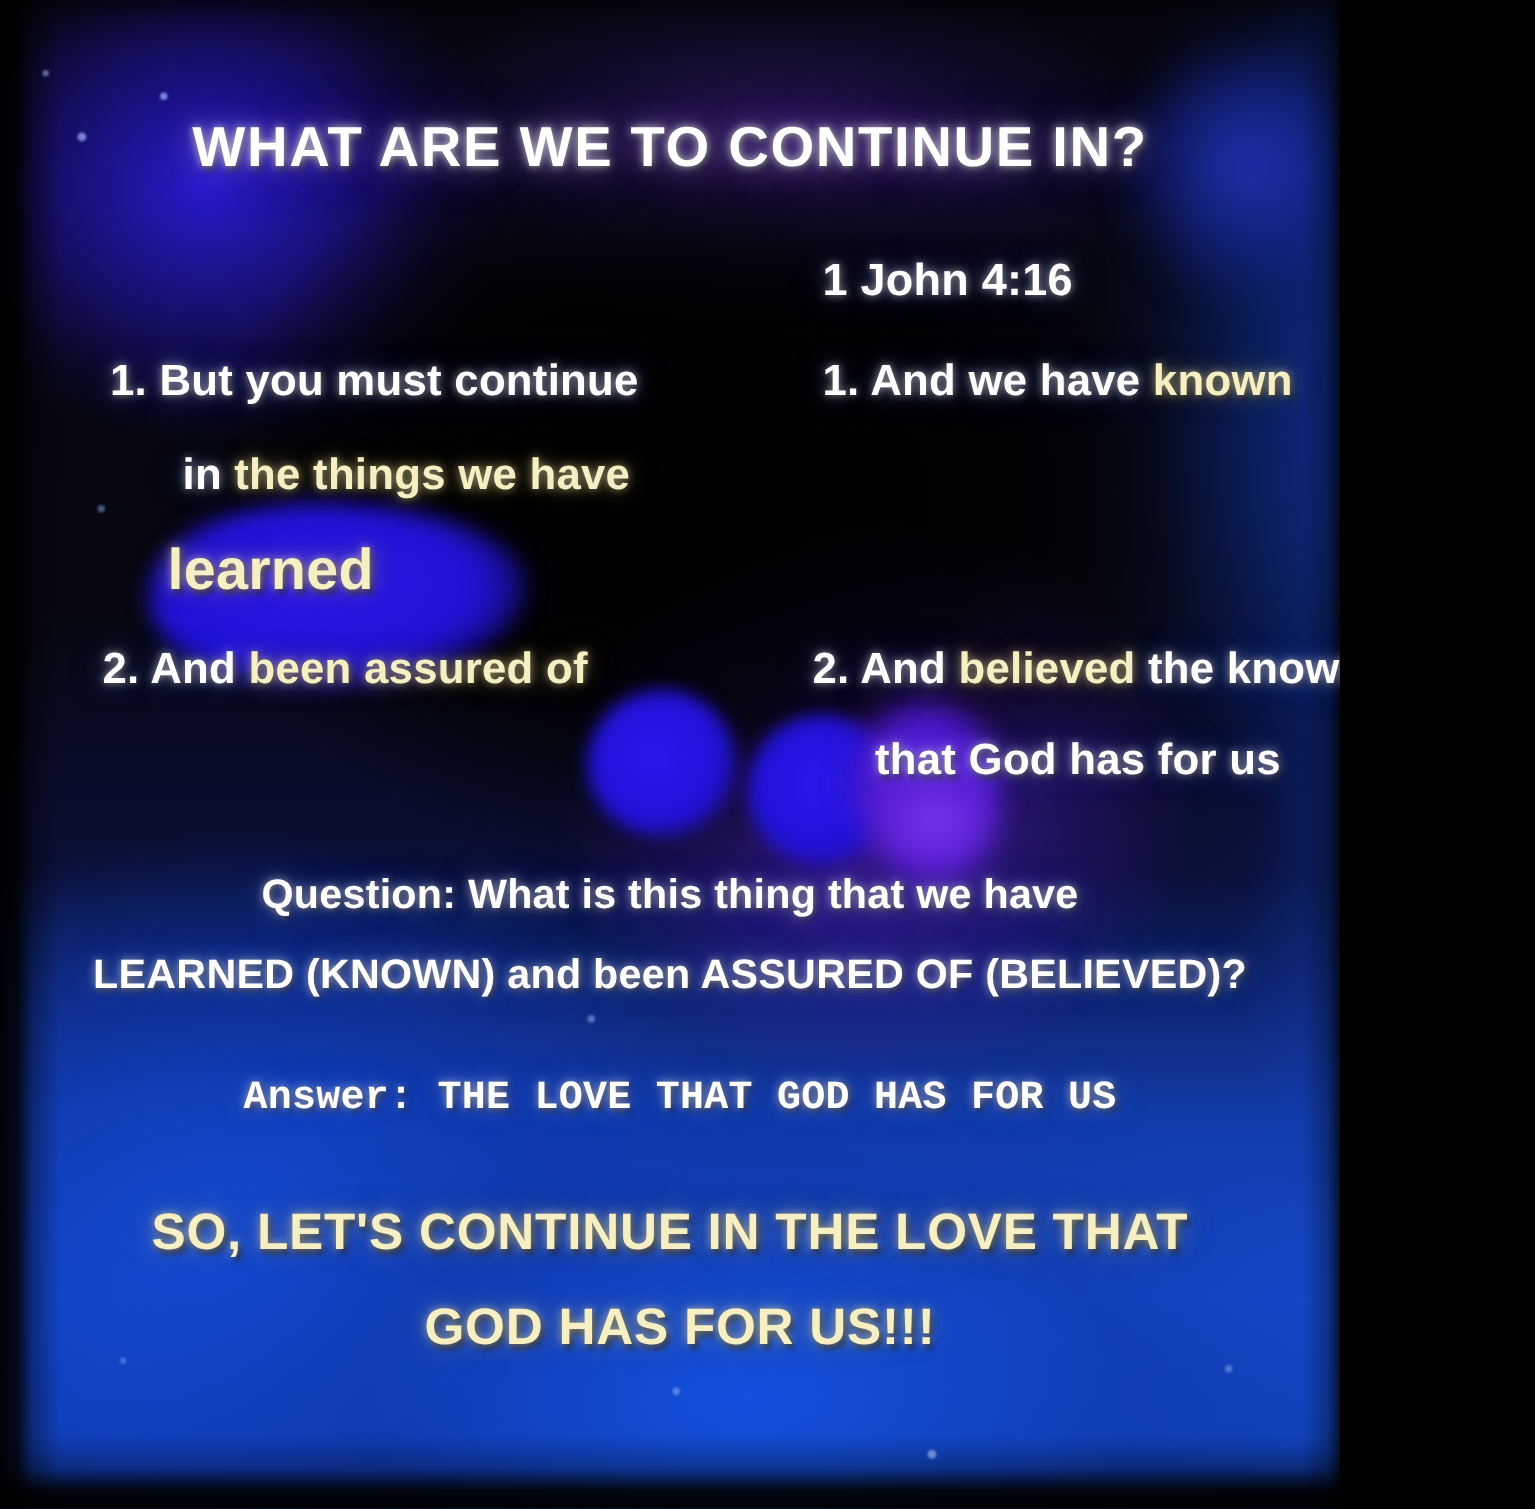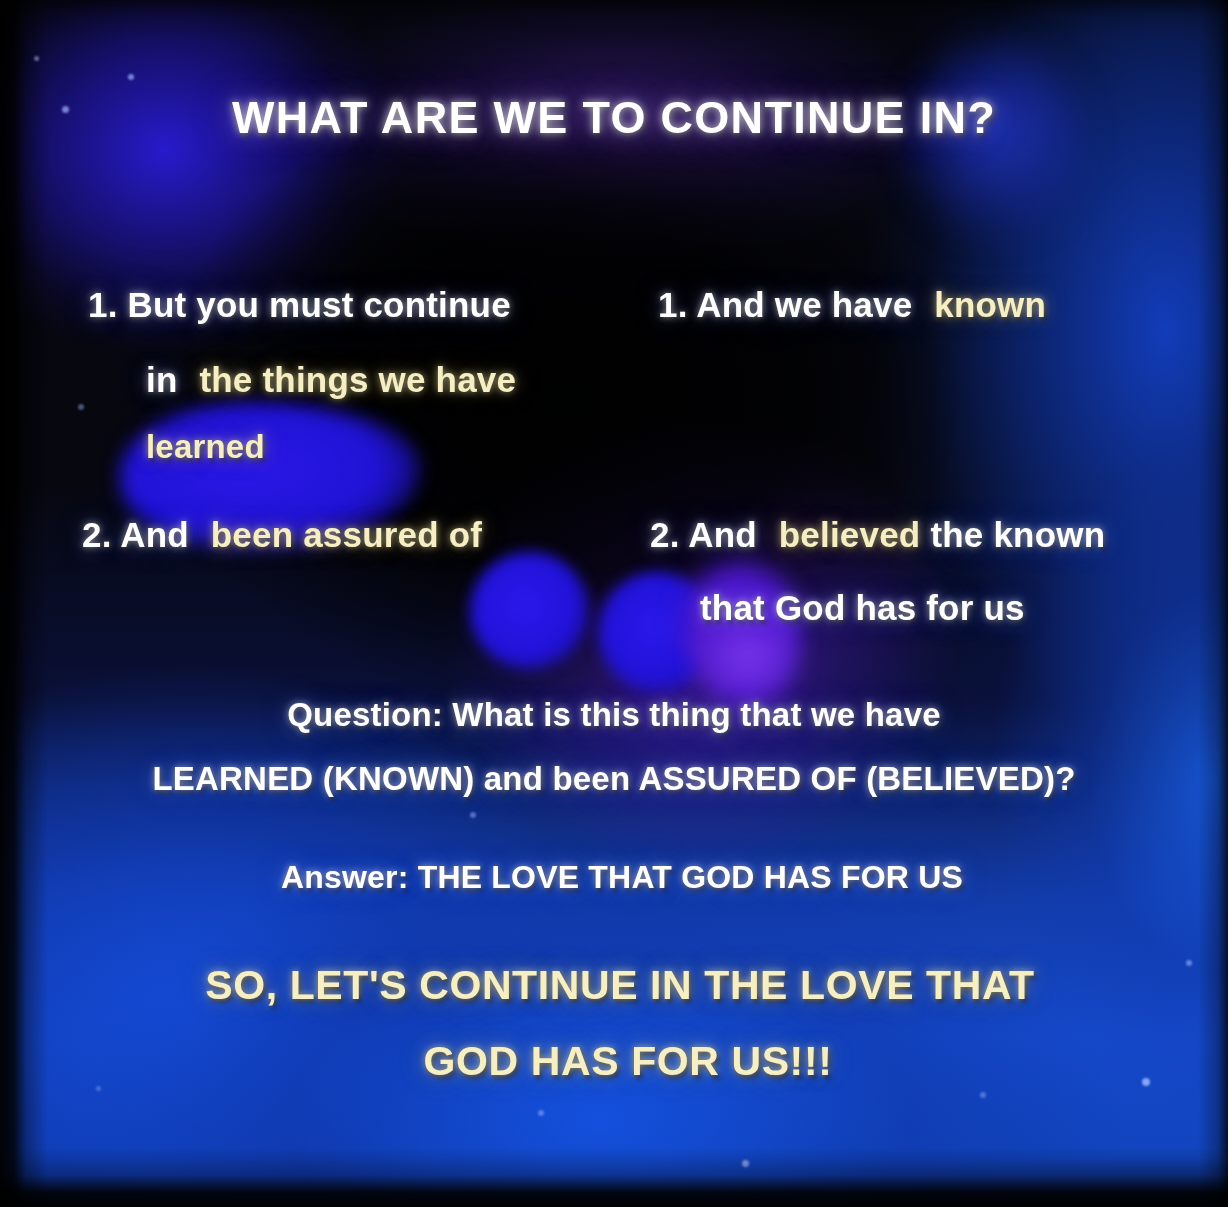--- a/index.html
+++ b/index.html
@@ -2,21 +2,21 @@
 <html><head>
 <meta charset="utf-8">
 <style>
   html, body {
     margin: 0;
     padding: 0;
     background: #000;
   }
   #stage {
     position: relative;
-    width: 1228px;
+    width: 1072px;
     height: 1207px;
     overflow: hidden;
     background: #05060c;
     font-family: "Liberation Sans", sans-serif;
   }
 
   
   .bg-layer {
     position: absolute;
     inset: 0;
@@ -152,52 +152,51 @@
       0 0 34px rgba(90,110,230,0.28),
       2px 3px 5px rgba(0,0,0,0.85);
   }
   .cream {
     color: #f7efc4;
     text-shadow:
       0 0 7px rgba(255,246,190,0.55),
       0 0 18px rgba(230,210,120,0.35),
       0 0 32px rgba(180,160,70,0.22),
       2px 3px 5px rgba(0,0,0,0.85);
-    margin-left: 12px;
   }
 
   #title {
     left: 0; right: 0;
     top: 92px;
     text-align: center;
     font-size: 45px;
     letter-spacing: 1.3px;
     text-shadow:
       0 0 8px rgba(255,255,255,0.75),
       0 0 22px rgba(190,165,255,0.55),
       0 0 46px rgba(120,70,220,0.40),
       2px 3px 6px rgba(0,0,0,0.9);
   }
 
   #ref-left  { left: 88px;  top: 207px; font-size: 36px; }
   #ref-right { left: 658px; top: 203px; font-size: 36px; }
 
   #left-p1-l1 { left: 88px;  top: 285px; font-size: 35px; }
   #left-p1-l2 { left: 134px; top: 360px; font-size: 35px; padding-left: 12px; }
-  #left-p1-l3 { left: 134px; top: 428px; font-size: 33px; text-align: center; }
+  #left-p1-l3 { left: 134px; top: 428px; font-size: 46px; text-align: center; }
   #left-p2    { left: 82px;  top: 515px; font-size: 35px; }
 
   #right-p1    { left: 658px; top: 285px; font-size: 35px; }
   #right-p2-l1 { left: 650px; top: 515px; font-size: 35px; }
   #right-p2-l2 { left: 700px; top: 588px; font-size: 35px; }
 
   #question-l1 { left: 0; right: 0; top: 696px; text-align: center; font-size: 33px; }
   #question-l2 { left: 0; right: 0; top: 760px; text-align: center; font-size: 33px; }
 
-  #answer { left: 16px; right: 0; top: 859px; text-align: center; font-size: 32px; }
+  #answer { left: 16px; right: 0; top: 859px; text-align: center; font-size: 32px; font-family: Liberation Mono, monospace; }
 
   #conclusion-l1 { left: 0; right: 0; top: 962px; text-align: center; font-size: 41px; letter-spacing: 0.6px; }
   #conclusion-l2 { left: 0; right: 0; top: 1038px; text-align: center; font-size: 41px; letter-spacing: 0.6px; padding-left: 16px; }
 </style>
 </head>
 <body>
 
 <div id="stage">
 
   <div class="bg-layer" id="bg-base"></div>
@@ -240,20 +239,21 @@
 
 
     <div class="slide-text" id="left-p1-l1">1. But you must continue</div>
 
     <div class="slide-text" id="left-p1-l2"><span>in </span><span class="cream">the things we have</span></div>
 
     <div class="slide-text cream" id="left-p1-l3">learned</div>
 
     <div class="slide-text" id="left-p2"><span>2. And </span><span class="cream">been assured of</span></div>
 
+    <div class="slide-text" id="ref-right">1 John 4:16</div>
 
     <div class="slide-text" id="right-p1"><span>1. And we have </span><span class="cream">known</span></div>
 
     <div class="slide-text" id="right-p2-l1"><span>2. And </span><span class="cream">believed</span><span> the known</span></div>
 
     <div class="slide-text" id="right-p2-l2">that God has for us</div>
 
     <div class="slide-text" id="question-l1">Question: What is this thing that we have</div>
     <div class="slide-text" id="question-l2">LEARNED (KNOWN) and been ASSURED OF (BELIEVED)?</div>
 

